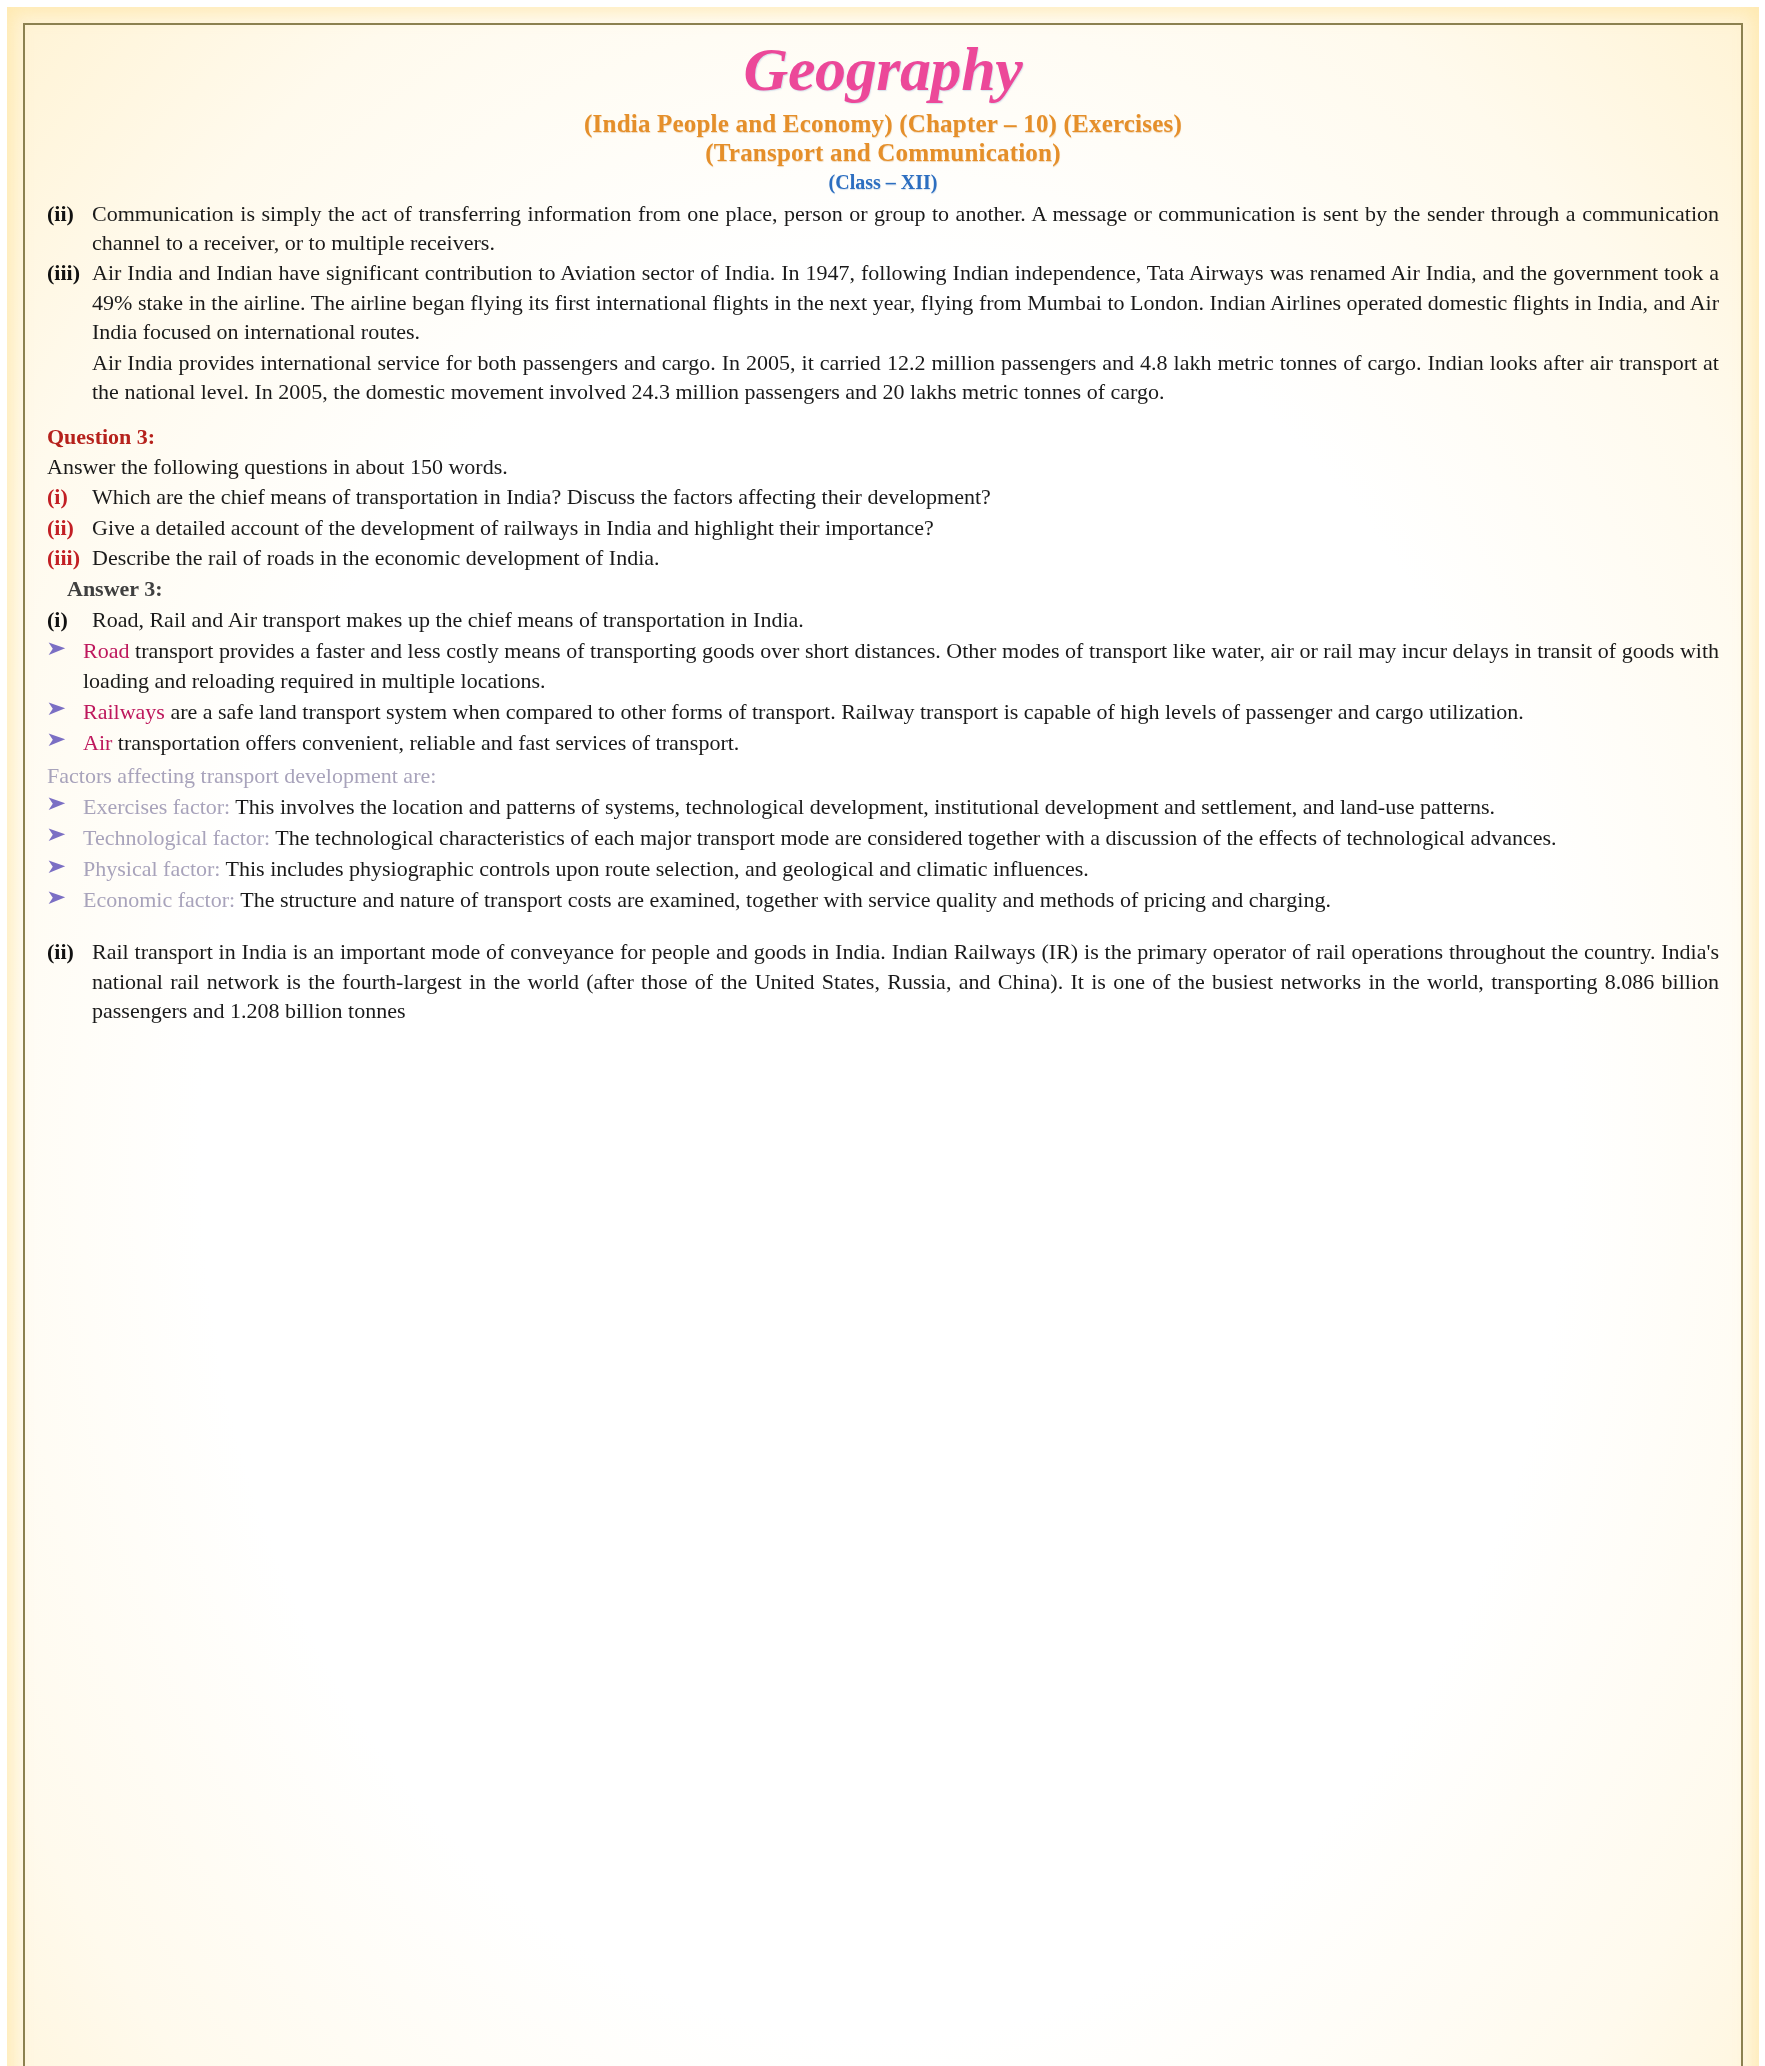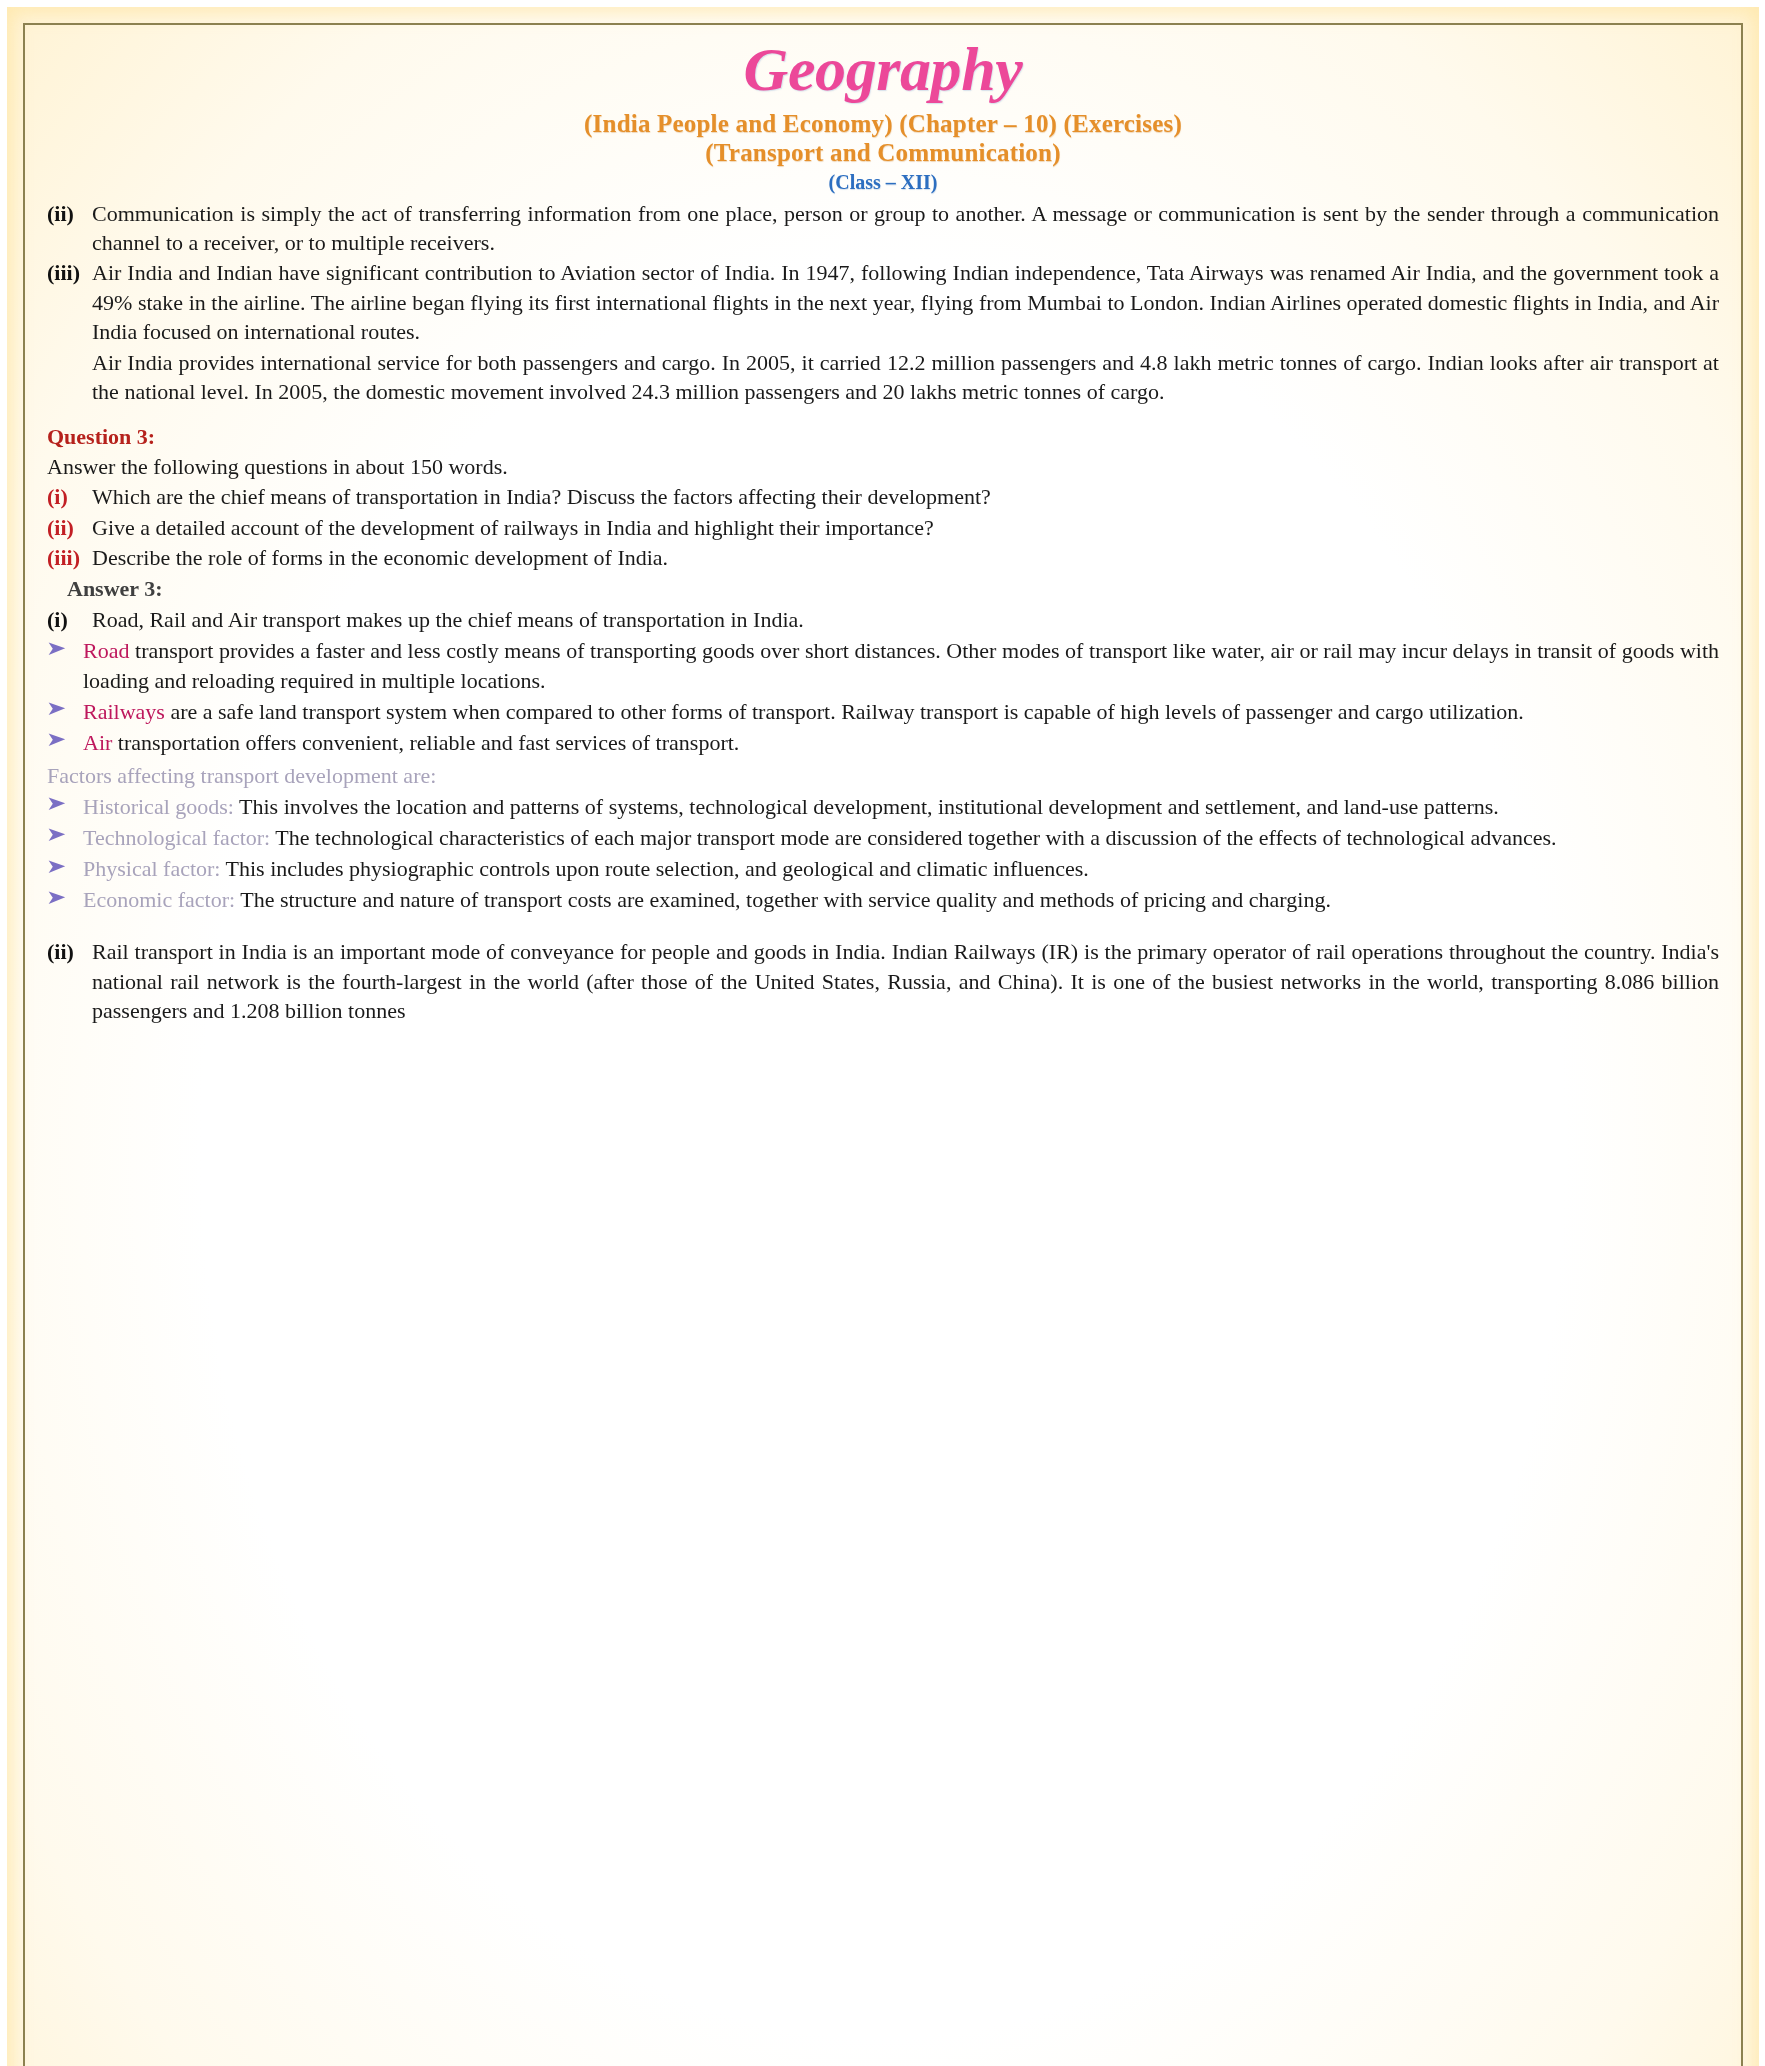--- a/index.html
+++ b/index.html
@@ -197,21 +197,21 @@
       <div class="rn-row">
         <span class="rn-mark mark-red">(i)</span>
         <span class="rn-text nojust">Which are the chief means of transportation in India? Discuss the factors affecting their development?</span>
       </div>
       <div class="rn-row">
         <span class="rn-mark mark-red">(ii)</span>
         <span class="rn-text nojust">Give a detailed account of the development of railways in India and highlight their importance?</span>
       </div>
       <div class="rn-row">
         <span class="rn-mark mark-red indent2">(iii)</span>
-        <span class="rn-text nojust">Describe the role of forms in the economic development of India.</span>
+        <span class="rn-text nojust">Describe the rail of roads in the economic development of India.</span>
       </div>
 
       <div class="a-head">Answer 3:</div>
 
       <div class="rn-row">
         <span class="rn-mark mark-black">(i)</span>
         <span class="rn-text nojust">Road, Rail and Air transport makes up the chief means of transportation in India.</span>
       </div>
 
       <div class="bullet-row">
@@ -242,21 +242,21 @@
       </div>
 
       <div class="lead-line">Factors affecting transport development are:</div>
 
       <div class="bullet-row">
         <span class="bullet-mark">
           <svg width="21.5" height="17.4" viewBox="0 0 52 42">
               <path d="M4 6 L44 20 L4 36 L14 21 Z" fill="#7b6fc4"></path>
             </svg>
         </span>
-        <span class="bullet-text"><span class="kw-strong">Historical goods:</span><span> This involves the location and patterns of systems, technological development, institutional development and settlement, and land-use patterns.</span></span>
+        <span class="bullet-text"><span class="kw-strong">Exercises factor:</span><span> This involves the location and patterns of systems, technological development, institutional development and settlement, and land-use patterns.</span></span>
       </div>
 
       <div class="bullet-row">
         <span class="bullet-mark">
           <svg width="21.5" height="17.4" viewBox="0 0 52 42">
               <path d="M4 6 L44 20 L4 36 L14 21 Z" fill="#7b6fc4"></path>
             </svg>
         </span>
         <span class="bullet-text"><span class="kw-strong">Technological factor:</span><span> The technological characteristics of each major transport mode are considered together with a discussion of the effects of technological advances.</span></span>
       </div>

